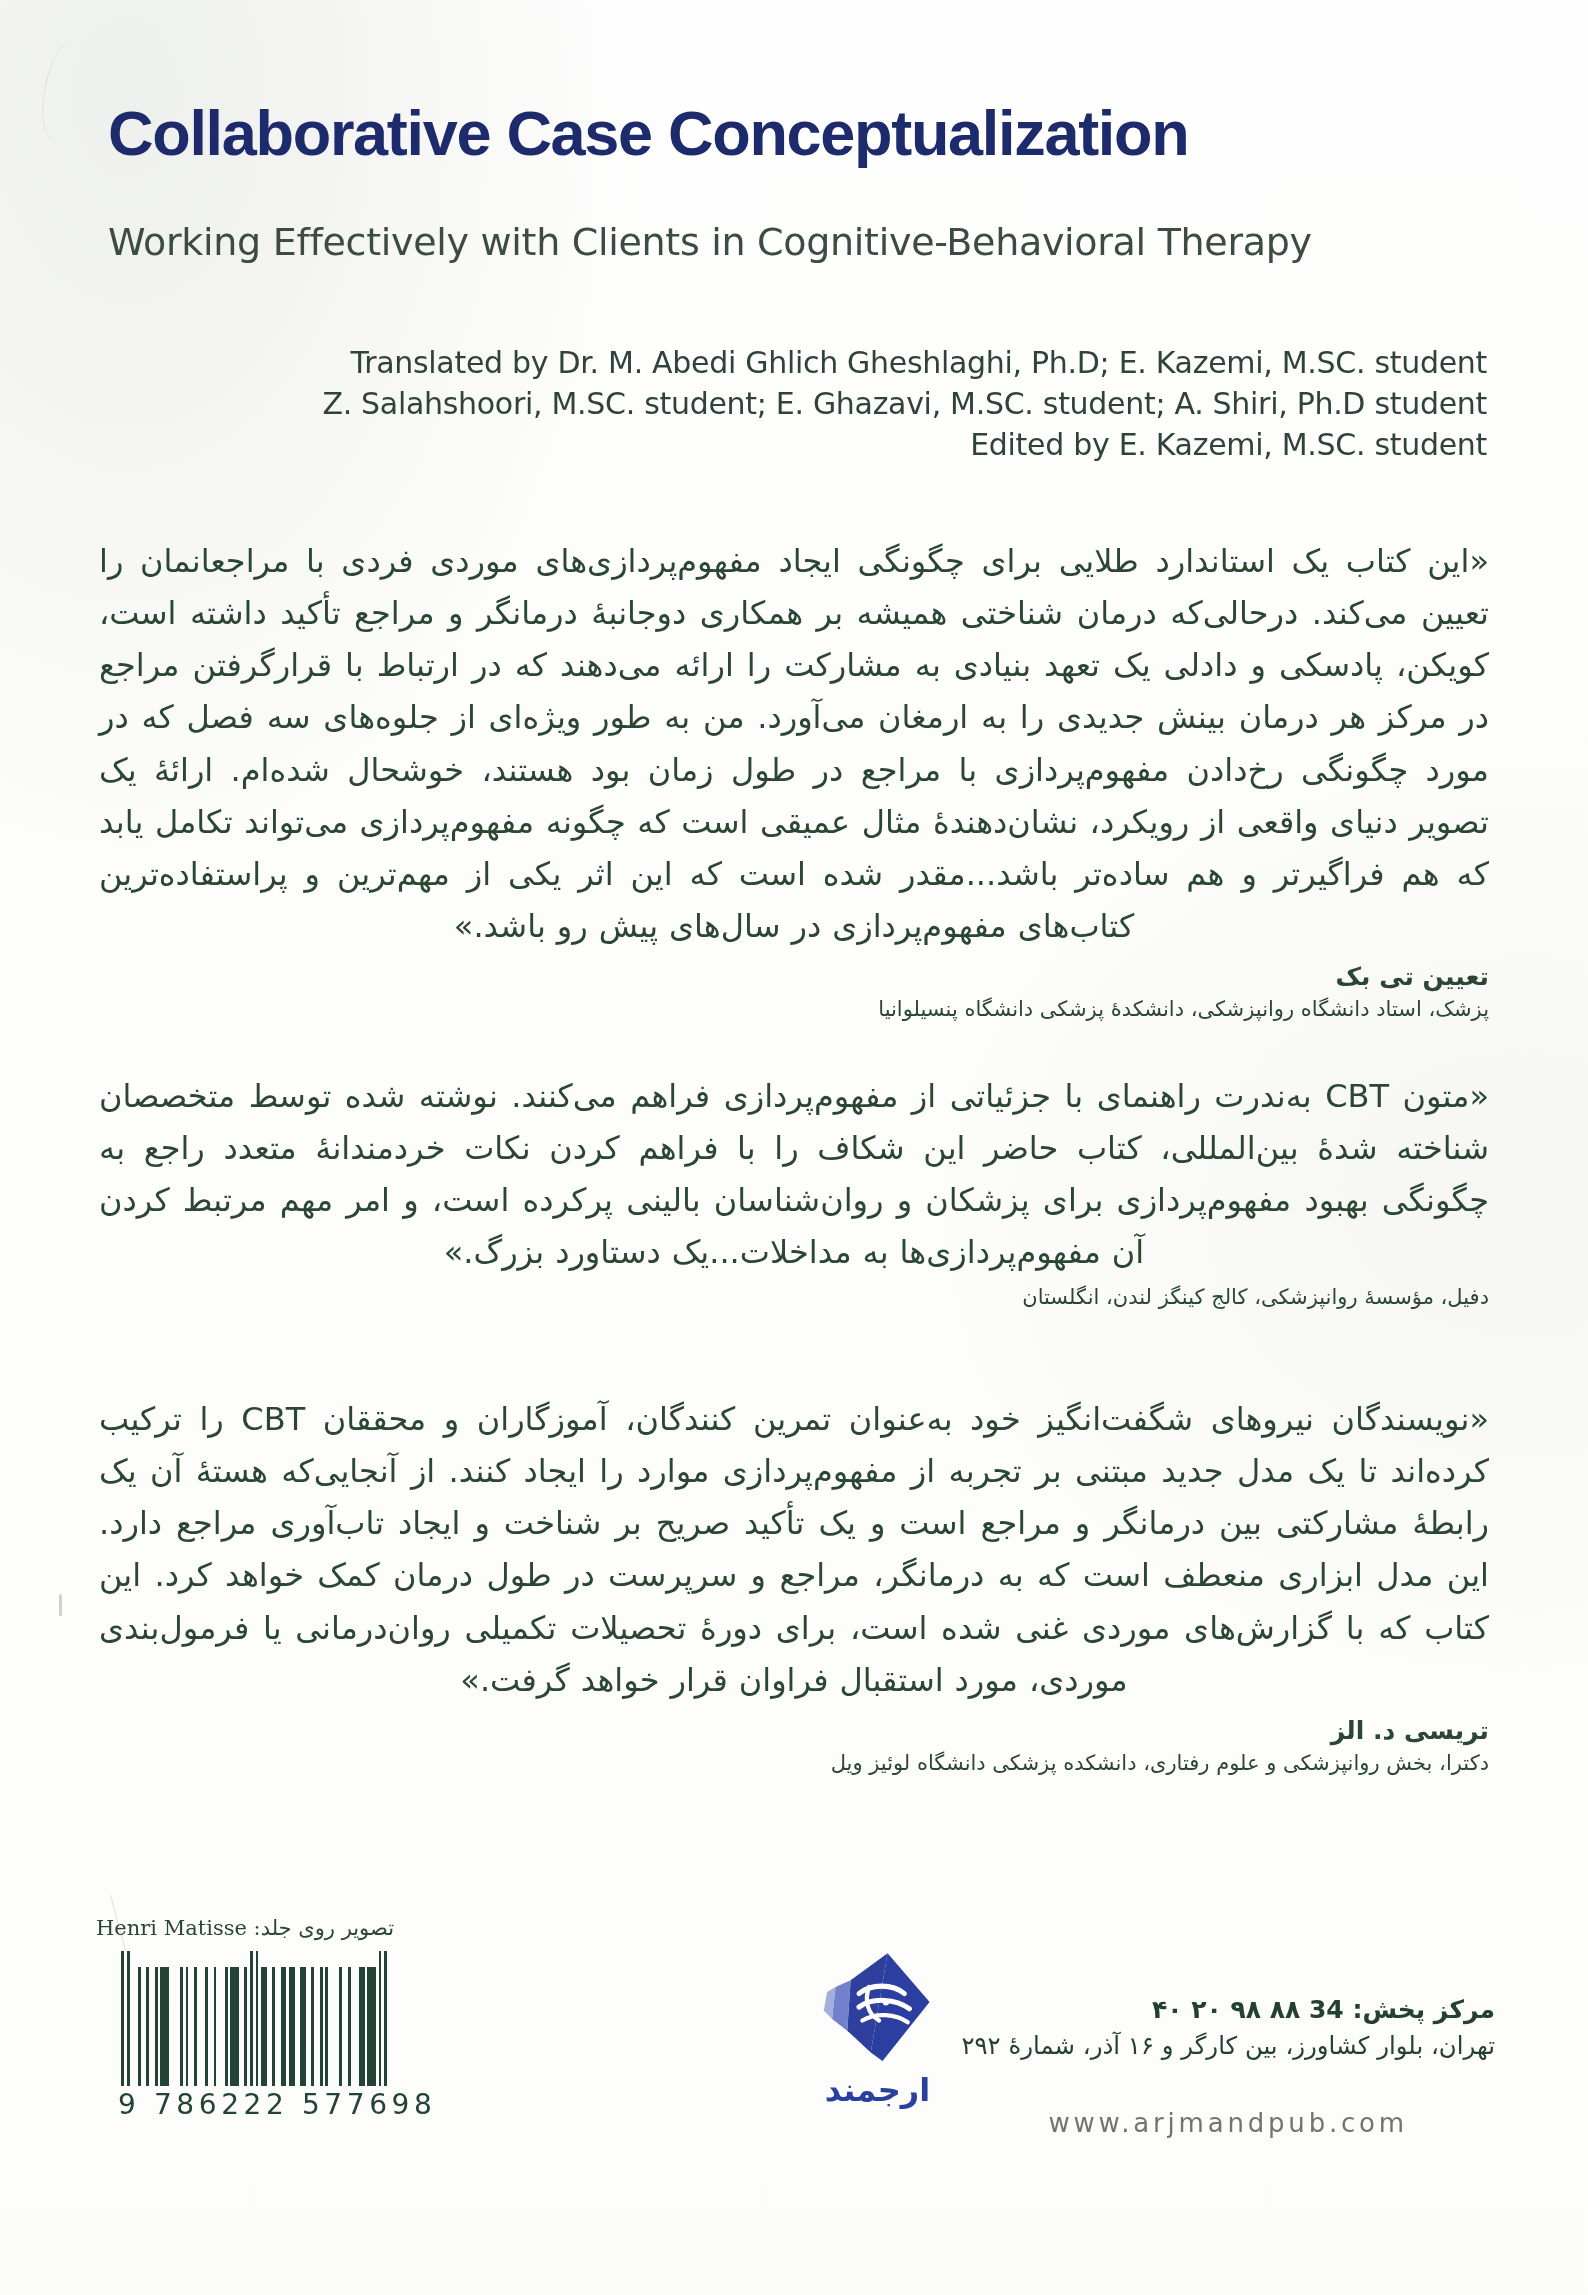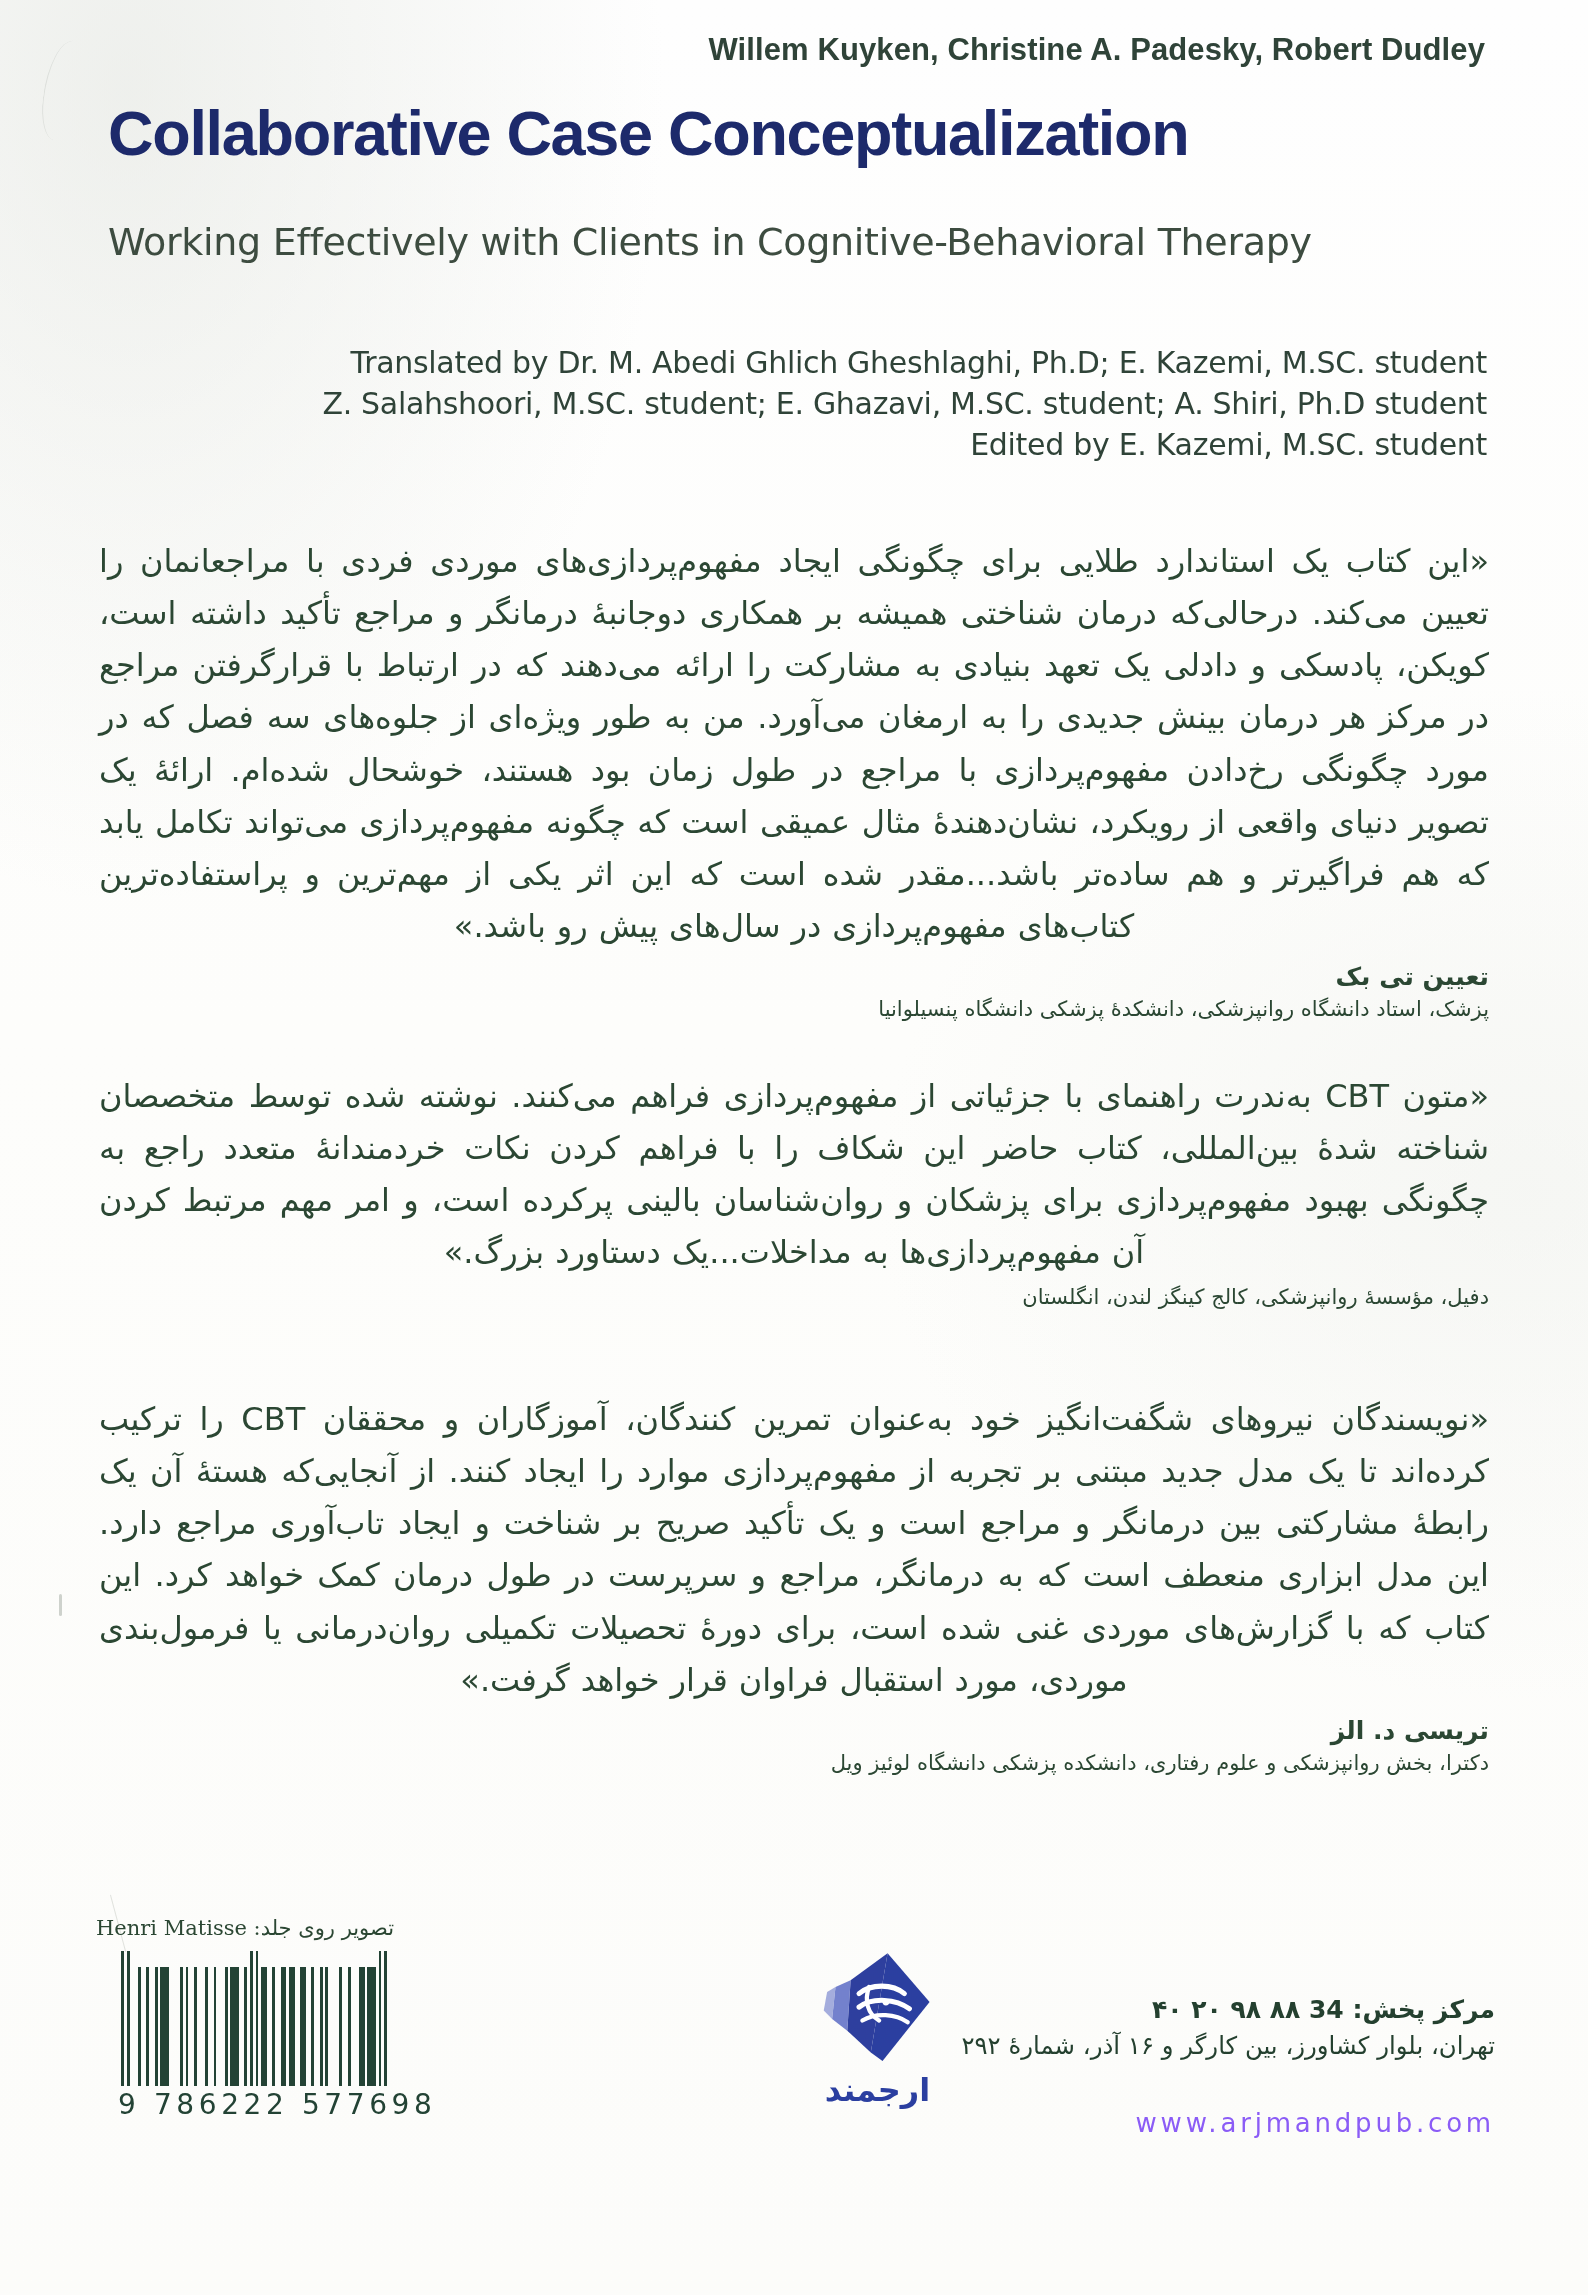--- a/index.html
+++ b/index.html
@@ -213,24 +213,24 @@
     margin-bottom: 6.7px;
     font-weight: 600;
   }
   .publisher-contact .addr {
     font-size: 24.4px;
     white-space: nowrap;
     margin-bottom: 15px;
   }
   .publisher-contact .site {
     direction: ltr;
-    text-align: right;
+    text-align: center;
     font-size: 26px;
     letter-spacing: 3.8px;
-    color: #8b5cf6;
+    color: #737373;
     white-space: nowrap;
     margin-top: 48px;
   }
   .publisher-logo {
     width: 124px;
     display: flex;
     flex-direction: column;
     align-items: center;
   }
   .publisher-logo .mark { width: 111px; height: 126px; }
@@ -247,21 +247,20 @@
 </head>
 <body>
 
 <div class="paper"></div>
 <div class="scan-mark-1"></div>
 <div class="scan-mark-2"></div>
 <div class="scan-mark-3"></div>
 
 <div class="sheet">
 
-  <div class="authors-line">Willem Kuyken, Christine A. Padesky, Robert Dudley</div>
 
   <div class="book-title">Collaborative Case Conceptualization</div>
 
   <div class="book-subtitle">Working Effectively with Clients in Cognitive-Behavioral Therapy</div>
 
   <div class="credits">
     <div class="credit-row">Translated by Dr. M. Abedi Ghlich Gheshlaghi, Ph.D; E. Kazemi, M.SC. student</div>
     <div class="credit-row">Z. Salahshoori, M.SC. student; E. Ghazavi, M.SC. student; A. Shiri, Ph.D student</div>
     <div class="credit-row">Edited by E. Kazemi, M.SC. student</div>
   </div>

